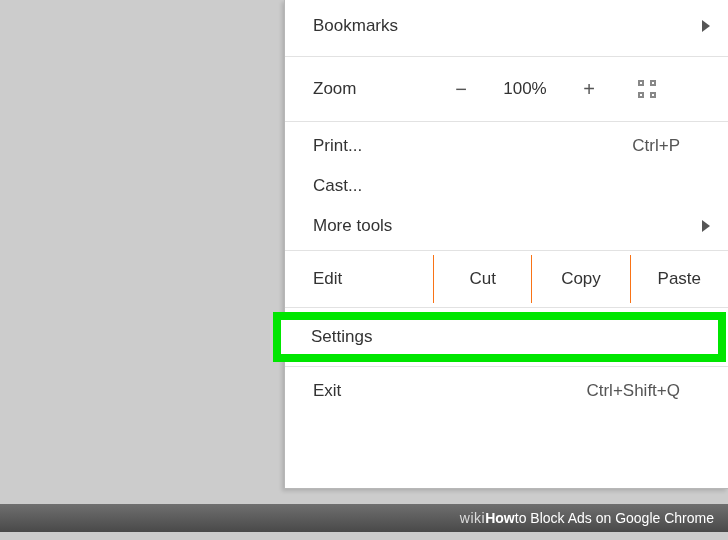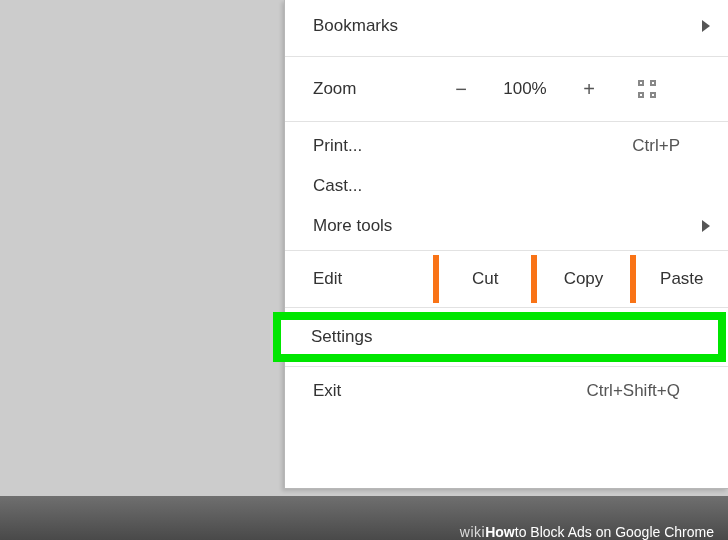--- a/index.html
+++ b/index.html
@@ -89,21 +89,21 @@
   .edit-row {
     display: flex;
     align-items: center;
     height: 48px;
   }
   .edit-label { width: 148px; padding-left: 28px; }
   .edit-btn {
     flex: 1;
     text-align: center;
     color: #333;
-    border-left: 6px solid #f97316;
+    border-left: 1px solid #f97316;
     height: 100%;
     display: flex;
     align-items: center;
     justify-content: center;
     cursor: pointer;
   }
   .highlight-wrap {
     position: relative;
     height: 50px;
   }
@@ -116,25 +116,25 @@
   .highlight-inner {
     position: absolute;
     left: -4px; right: 10px; top: 8px; bottom: 8px;
     background: #ffffff;
     display: flex;
     align-items: center;
     padding-left: 30px;
   }
   .watermark {
     position: absolute;
-    left: 0; right: 0; bottom: 0;
-    height: 44px;
+    left: 0; right: 0; bottom: 8px;
+    height: 28px;
     background: linear-gradient(to bottom, rgba(80,80,80,0.75), rgba(50,50,50,0.85));
     display: flex;
-    align-items: flex-end;
+    align-items: center;
     justify-content: flex-end;
     padding-right: 14px;
     font-size: 14px;
     color: #fff;
   }
   .watermark b { color: #fff; font-weight: bold; }
   .watermark .wiki { color: #dcdcdc; font-weight: normal; letter-spacing: 0.5px; }
 </style>
 </head>
 <body>

